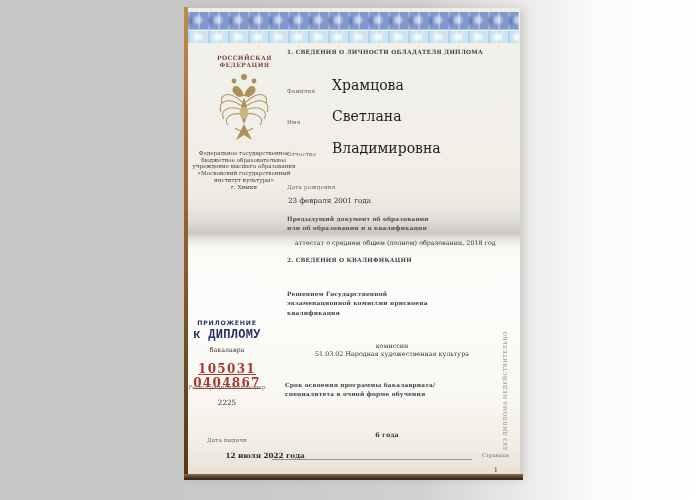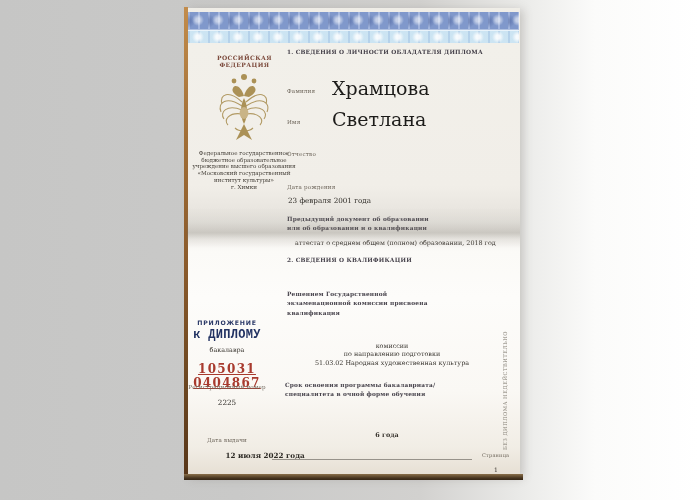--- a/index.html
+++ b/index.html
@@ -27,21 +27,21 @@
     background-size:20px 17px,20px 17px,20px 17px;border-bottom:1px solid #aebfdf;}
   .band-lower{height:12px;background-color:#cfe4f2;
     background-image:
       radial-gradient(circle at 10px 6px, rgba(255,255,255,.85) 2px, rgba(255,255,255,0) 6px),
       repeating-linear-gradient(90deg, rgba(140,180,220,.38) 0 2px, rgba(195,228,245,.25) 2px 10px);
     background-size:20px 12px,20px 12px;border-top:1px solid #e9f3fa;}
   .abs{position:absolute;}
   .ctr{text-align:center;}
   .lbl{font-size:5.6px;color:#6e665b;letter-spacing:.2px;}
   .hdr{font-size:5.8px;font-weight:bold;color:#45414a;letter-spacing:.2px;}
-  .val-lg{font-size:19px;color:#1d1c1a;}
+  .val-lg{font-size:14px;color:#1d1c1a;}
   .val-md{font-size:7.2px;color:#2e2b26;}
   .val-sm{font-size:6.4px;color:#35312b;}
   .country{font-size:6px;font-weight:bold;color:#7c4a3c;letter-spacing:.4px;line-height:1.18;}
   .institution{font-size:5.6px;line-height:1.1;color:#46413a;}
   .institution div{margin-bottom:.6px;}
   .supp1{font-family:"DejaVu Sans","Liberation Sans",sans-serif;font-size:6.2px;font-weight:bold;color:#2c3a68;letter-spacing:.8px;}
   .supp2{font-family:Liberation Mono, monospace;font-size:12px;font-weight:bold;color:#223262;letter-spacing:.3px;}
   .formnum{font-size:12px;font-weight:bold;color:#a83a2e;letter-spacing:1.3px;text-decoration:underline;}
   .edge-note{font-size:5.2px;color:#8a857b;letter-spacing:.5px;white-space:nowrap;
     transform:rotate(-90deg);transform-origin:center;}
@@ -104,34 +104,34 @@
 
     <div class="abs hdr" style="left:100px;top:41px;width:200px;">1. СВЕДЕНИЯ О ЛИЧНОСТИ ОБЛАДАТЕЛЯ ДИПЛОМА</div>
 
     <div class="abs lbl" style="left:100px;top:80px;">Фамилия</div>
     <div class="abs val-lg" style="left:145px;top:69px;">Храмцова</div>
 
     <div class="abs lbl" style="left:100px;top:111px;">Имя</div>
     <div class="abs val-lg" style="left:145px;top:100px;">Светлана</div>
 
     <div class="abs lbl" style="left:100px;top:143px;">Отчество</div>
+    <div class="abs val-lg" style="left:145px;top:132px;">Владимировна</div>
 
     <div class="abs lbl" style="left:100px;top:176px;">Дата рождения</div>
     <div class="abs val-md" style="left:101px;top:188px;">23 февраля 2001 года</div>
 
     <div class="abs hdr" style="left:100px;top:207px;width:150px;line-height:1.55;">Предыдущий документ об образовании или об образовании и о квалификации</div>
     <div class="abs val-sm" style="left:108px;top:231px;width:210px;">аттестат о среднем общем (полном) образовании, 2018 год</div>
 
     <div class="abs hdr" style="left:100px;top:249px;">2. СВЕДЕНИЯ О КВАЛИФИКАЦИИ</div>
 
     <div class="abs hdr" style="left:100px;top:282px;width:148px;line-height:1.6;font-weight:600;">Решением Государственной экзаменационной комиссии присвоена квалификация</div>
 
     <div class="abs ctr" style="left:115px;top:334px;width:180px;line-height:1.3;">
       <div class="val-sm">комиссии</div>
-      <div class="val-sm">по направлению подготовки</div>
       <div class="val-sm">51.03.02  Народная художественная культура</div>
     </div>
 
     <div class="abs hdr" style="left:98px;top:373px;width:175px;line-height:1.55;font-weight:600;">Срок освоения программы бакалавриата/специалитета в очной форме обучения</div>
     <div class="abs ctr val-sm" style="left:140px;top:423px;width:120px;font-weight:600;">6 года</div>
 
     <div class="abs sig-line" style="left:85px;top:451px;width:200px;"></div>
 
     <div class="abs lbl" style="left:295px;top:444px;font-size:5px;">Страница</div>
     <div class="abs val-sm" style="left:307px;top:458px;font-size:6px;">1</div>

